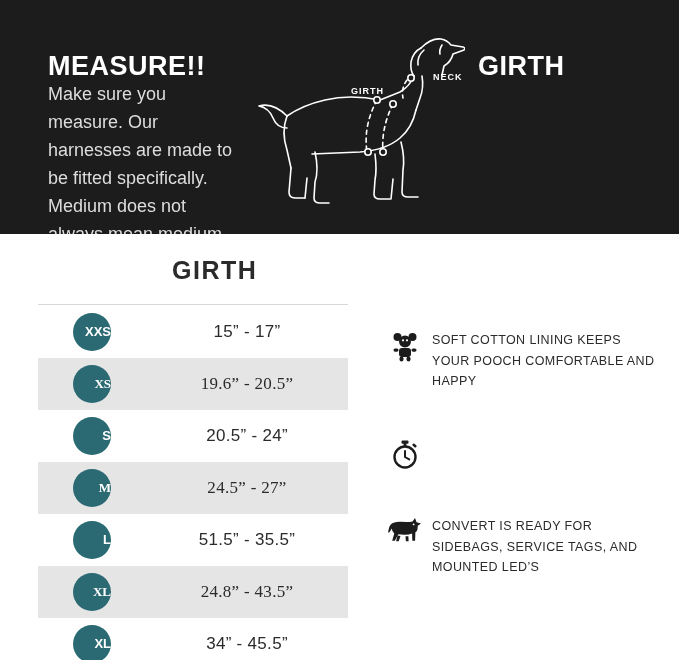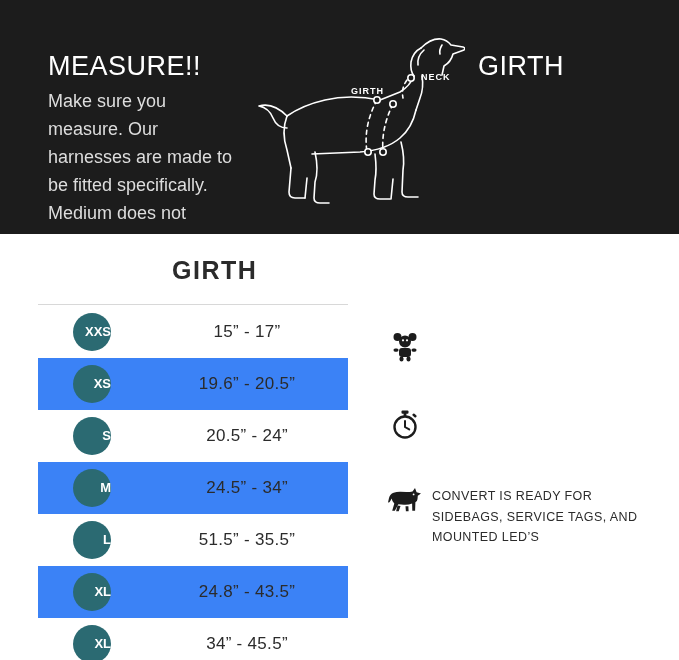--- a/index.html
+++ b/index.html
@@ -35,23 +35,23 @@
   }
   .banner-right {
     position: absolute;
     left: 478px;
     top: 52px;
     width: 190px;
   }
   .headline {
     color: #ffffff;
     font-size: 27px;
-    font-weight: normal;
+    font-weight: bold;
     letter-spacing: 0.5px;
-    margin: 0 0 8px 0;
+    margin: 0 0 1px 0;
     line-height: 1.05;
   }
   .banner-body {
     color: #dddddd;
     font-size: 18px;
     line-height: 1.55;
     margin: 0;
   }
   .dog-wrap {
     position: absolute;
@@ -61,21 +61,21 @@
     height: 200px;
   }
   .dog-label {
     position: absolute;
     color: #ffffff;
     font-size: 9px;
     letter-spacing: 1px;
     font-weight: bold;
   }
   .dog-label.girth { left: 126px; top: 68px; }
-  .dog-label.neck  { left: 196px; top: 54px; }
+  .dog-label.neck  { left: 208px; top: 54px; }
 
   
   .lower {
     position: relative;
     width: 679px;
     height: 426px;
     background: #ffffff;
   }
   .girth-title {
     position: absolute;
@@ -94,21 +94,22 @@
     top: 70px;
     width: 310px;
     border-collapse: collapse;
   }
   .size-table td {
     height: 52px;
     vertical-align: middle;
     padding: 0;
   }
   .size-table tr.alt td {
-    background: #3b82f6;
+    background: #e5e5e5;
+    font-family: Liberation Serif, serif;
   }
   .size-table tr.head-rule td {
     height: 1px;
     border-top: 1px solid #d8d8d8;
     padding: 0;
   }
   .badge-cell {
     width: 108px;
     text-align: center;
   }
@@ -247,21 +248,21 @@
           <td class="badge-cell">
             <span class="badge">S</span>
           </td>
           <td class="range-cell">20.5” - 24”</td>
         </tr>
 
         <tr class="alt">
           <td class="badge-cell">
             <span class="badge">M</span>
           </td>
-          <td class="range-cell">24.5” - 34”</td>
+          <td class="range-cell">24.5” - 27”</td>
         </tr>
 
         <tr>
           <td class="badge-cell">
             <span class="badge">L</span>
           </td>
           <td class="range-cell">51.5” - 35.5”</td>
         </tr>
 
         <tr class="alt">
@@ -290,20 +291,21 @@
             <circle cx="14" cy="9.5" r="6"></circle>
             <circle cx="12" cy="8.3" r="1.1" fill="#ffffff"></circle>
             <circle cx="16" cy="8.3" r="1.1" fill="#ffffff"></circle>
             <rect x="8" y="16" width="12" height="9" rx="3"></rect>
             <rect x="2.5" y="16.5" width="5" height="3.2" rx="1.6"></rect>
             <rect x="20.5" y="16.5" width="5" height="3.2" rx="1.6"></rect>
             <rect x="8.5" y="24.5" width="4" height="5" rx="2"></rect>
             <rect x="15.5" y="24.5" width="4" height="5" rx="2"></rect>
           </svg>
         </div>
+        <div class="feature-text">SOFT COTTON LINING KEEPS YOUR POOCH COMFORTABLE AND HAPPY</div>
       </div>
 
       <div class="feature">
         <div class="feature-icon">
           <svg width="28" height="30" viewBox="0 0 28 30">
             <g fill="#1c1c1c">
               <rect x="10.5" y="0.5" width="7" height="3.2" rx="1"></rect>
               <rect x="12.6" y="3" width="2.8" height="3"></rect>
               <rect x="21.2" y="4.2" width="4.6" height="2.6" rx="1.2" transform="rotate(40 23.5 5.5)"></rect>
             </g>

